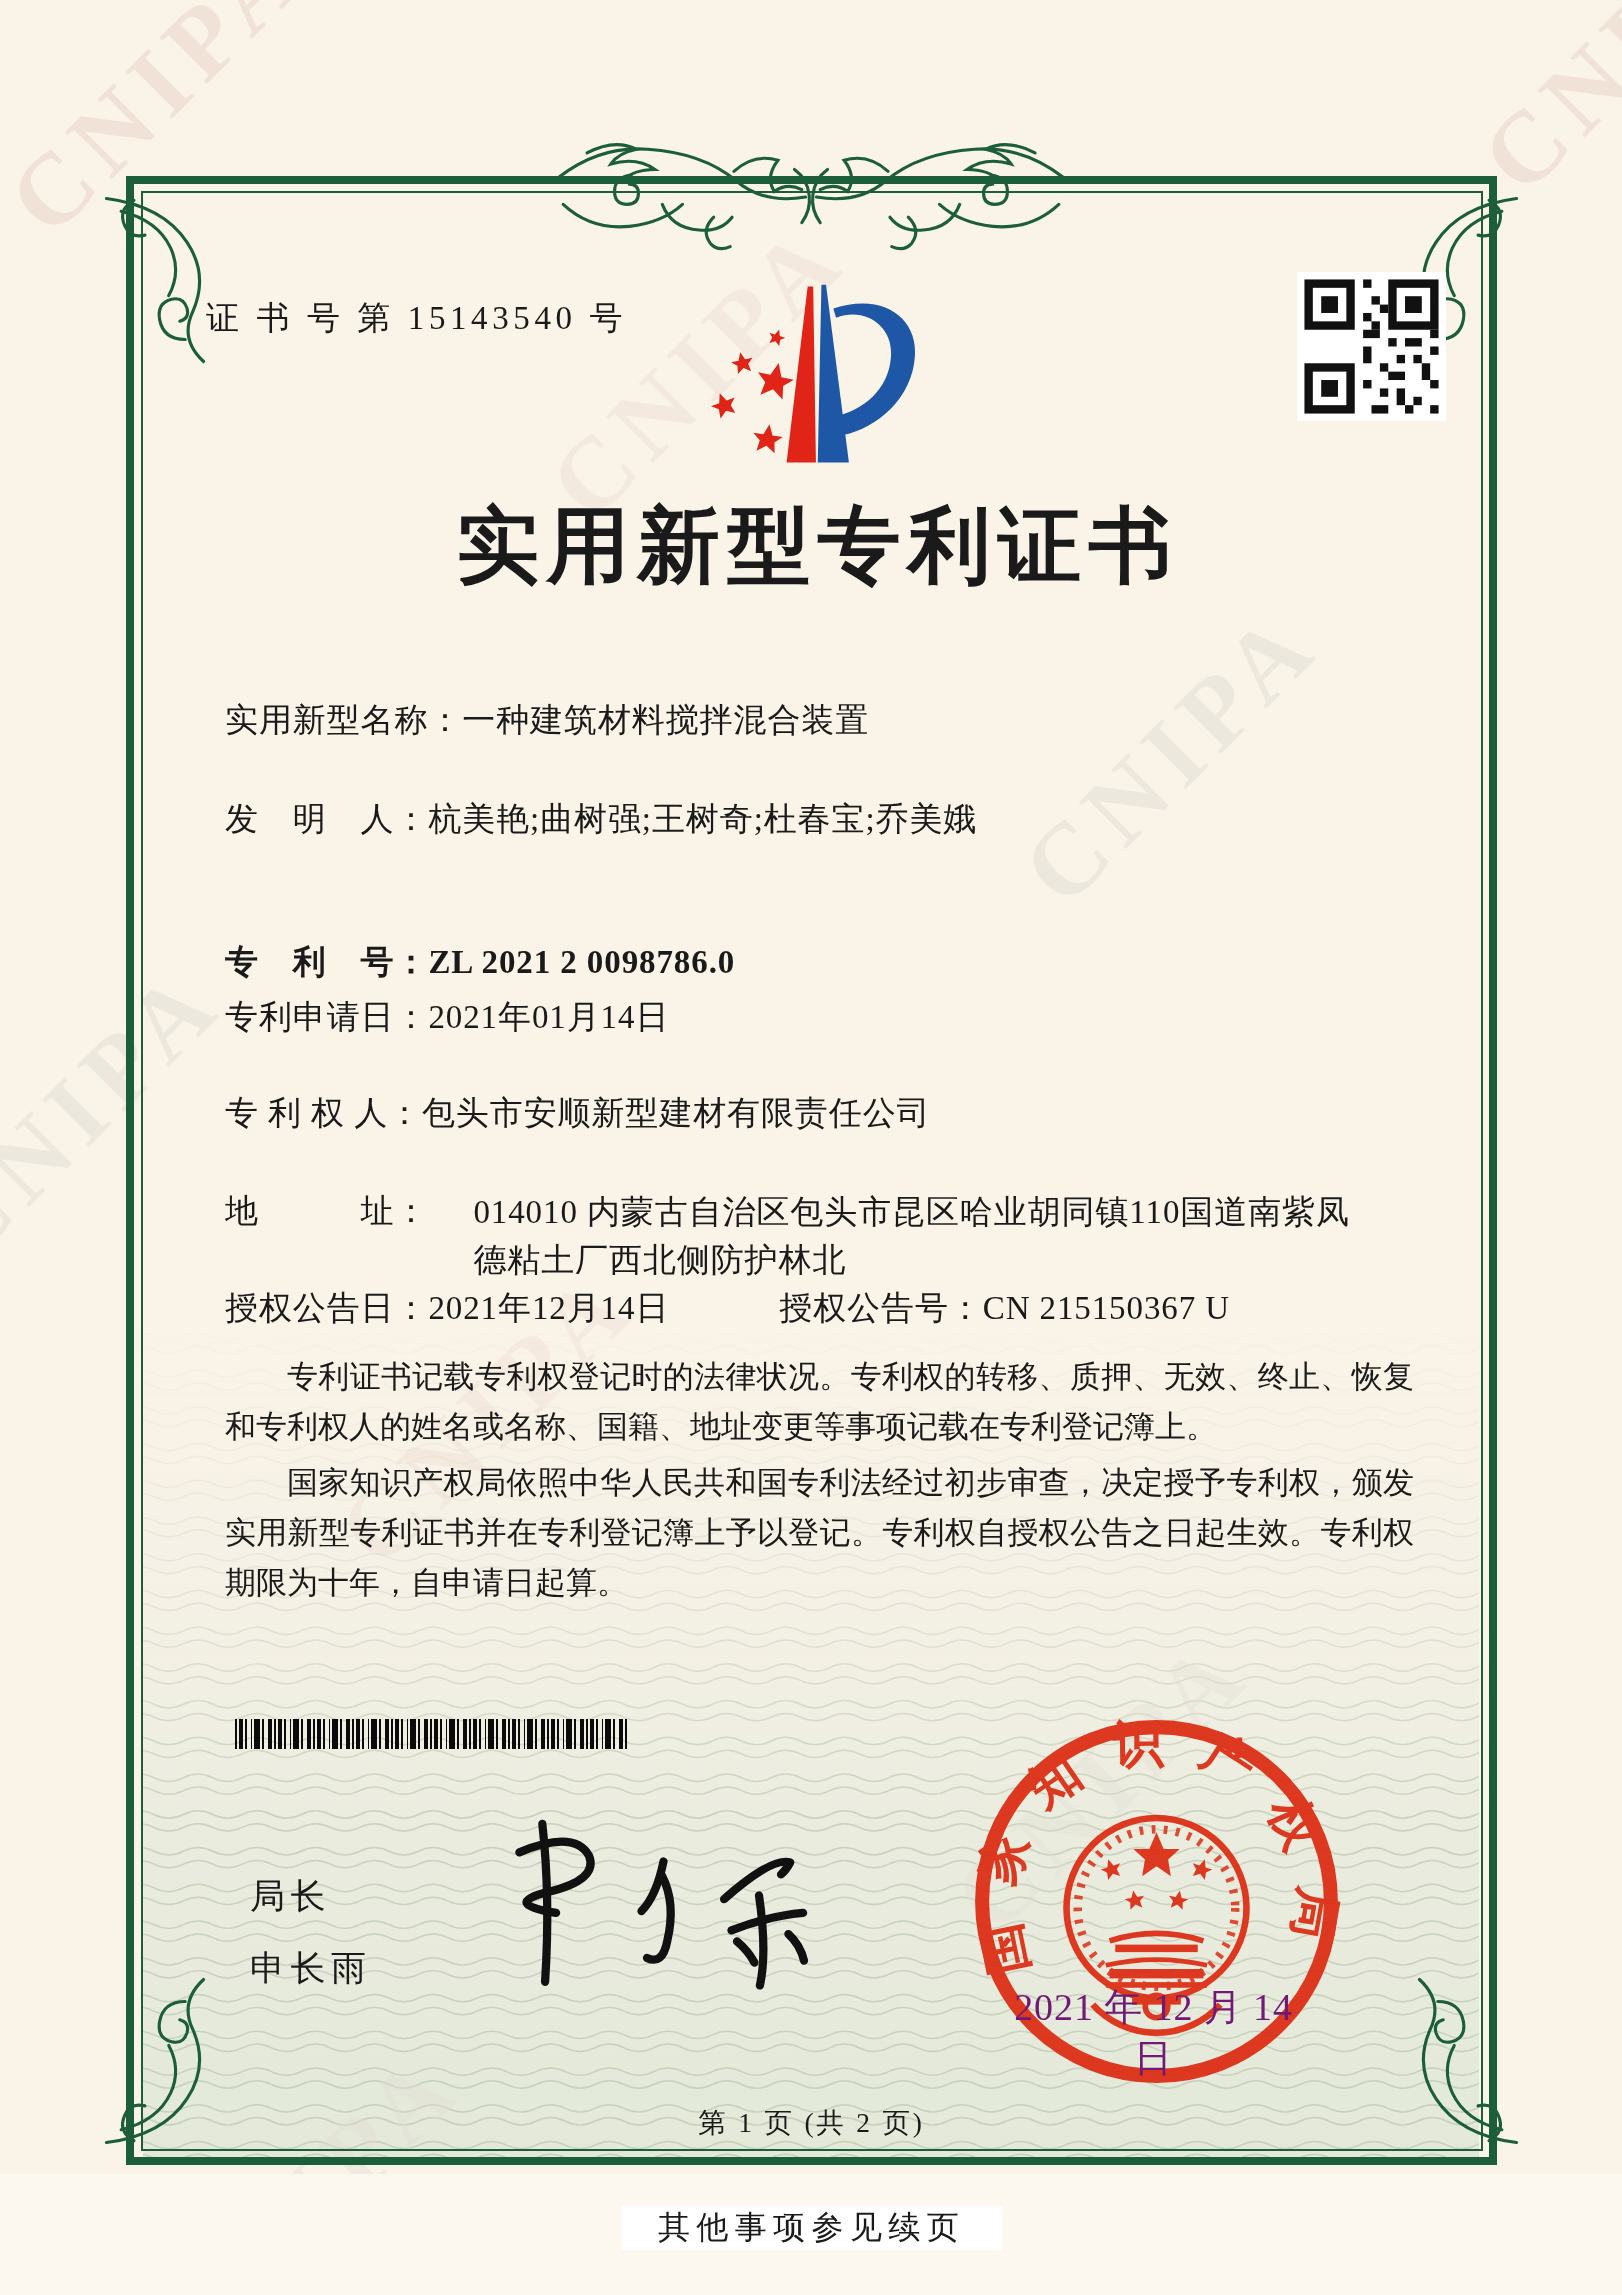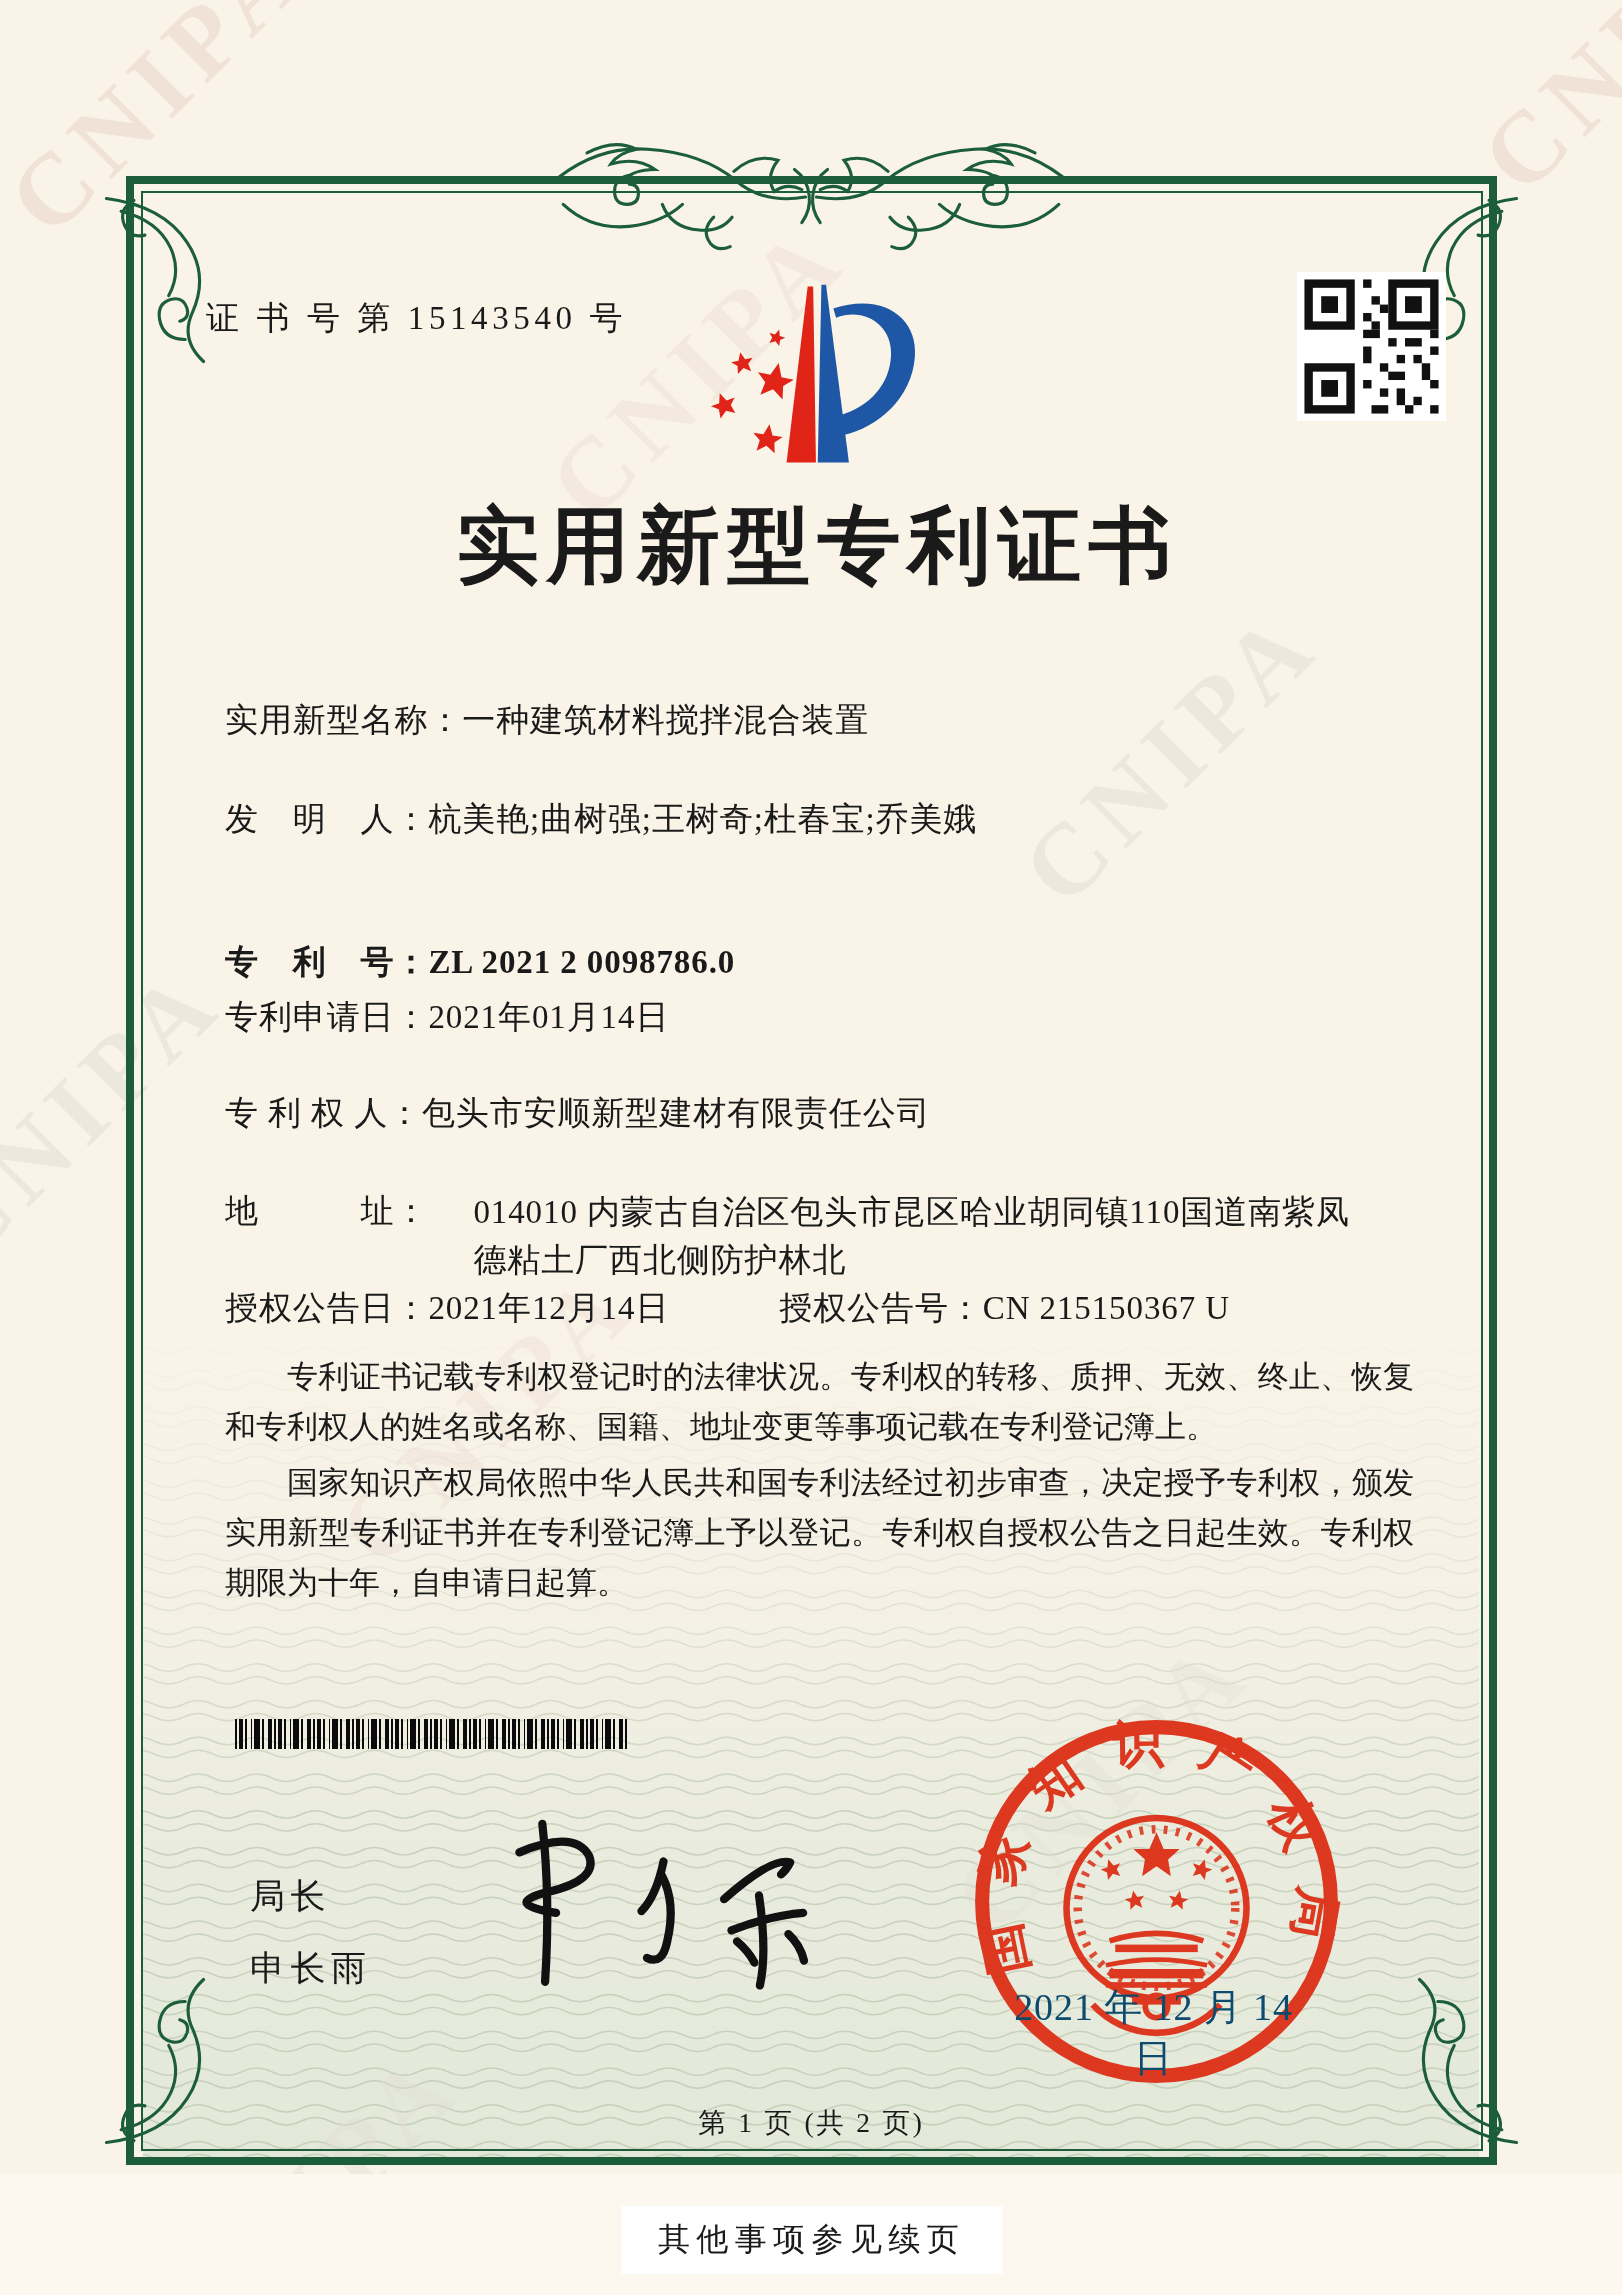--- a/index.html
+++ b/index.html
@@ -82,27 +82,27 @@
       #0b0b0b 27.5px 29px, rgba(0,0,0,0) 29px 33px,
       #0b0b0b 33px 37px, rgba(0,0,0,0) 37px 39px);
   }
   .director-title{position:absolute;left:250px;top:1873px;z-index:4;font-size:35px;letter-spacing:5.5px;font-family:"Liberation Sans","DejaVu Sans",sans-serif;}
   .director-name{position:absolute;left:250px;top:1945px;z-index:4;font-size:35px;letter-spacing:5.5px;font-family:"Liberation Sans","DejaVu Sans",sans-serif;}
   .signature{position:absolute;left:432px;top:1811px;width:441px;height:202px;z-index:4;}
   .signature path{fill:none;stroke:#111;stroke-width:9;stroke-linecap:round;stroke-linejoin:round;}
   .seal{position:absolute;left:969px;top:1714px;width:375px;height:375px;z-index:4;opacity:.95;}
   .seal-date{
     position:absolute;left:992px;top:1982px;width:323px;z-index:5;text-align:center;
-    font-size:38px;letter-spacing:0.9px;color:#0c4a6e;
+    font-size:38px;letter-spacing:0.9px;color:#701a75;
   }
   .page-num{position:absolute;left:0;width:100%;top:2105px;z-index:4;text-align:center;font-size:27.5px;letter-spacing:2.8px;}
   .below-strip{position:absolute;left:0;top:2174px;width:100%;height:122px;background:#fcf8ef;z-index:1;}
   .footer-note{
     position:absolute;left:50%;transform:translateX(-50%);top:2206px;z-index:4;
-    background:#ffffff;padding:12px 37px;font-size:32px;letter-spacing:6.4px;
+    background:#ffffff;padding:0 37px;font-size:32px;letter-spacing:6.4px;
   }
   .defs-holder{position:absolute;width:0;height:0;overflow:hidden;}
 </style>
 </head>
 <body>
 
 <div class="page">
 
   <svg class="defs-holder" aria-hidden="true">
     <defs>

